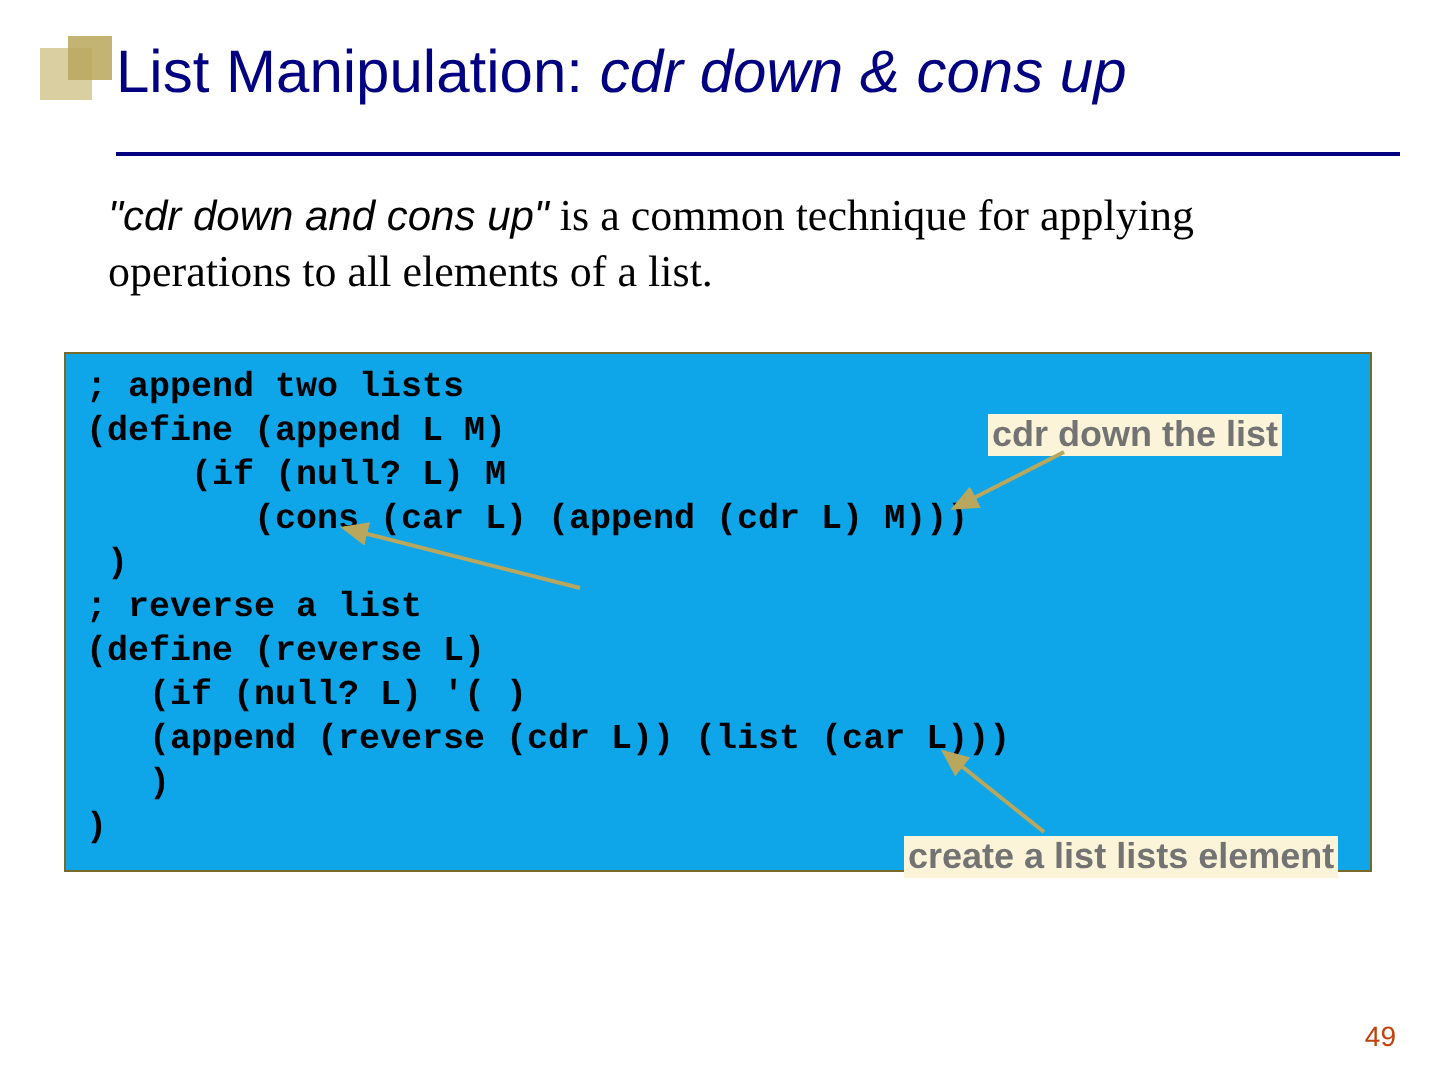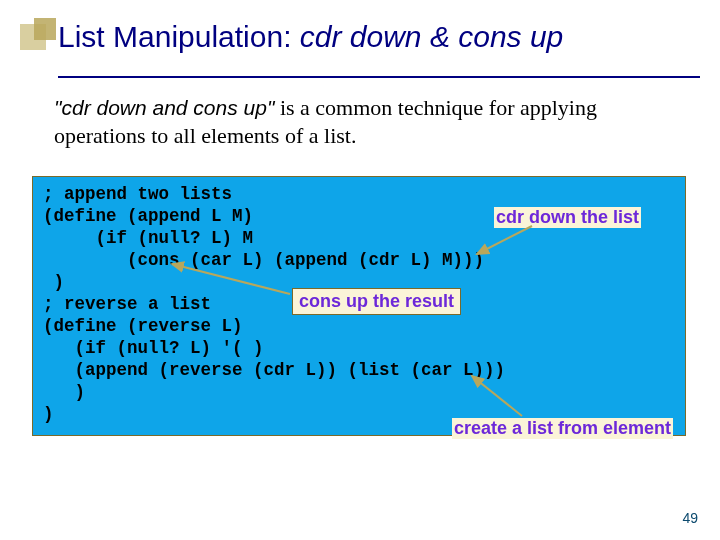--- a/index.html
+++ b/index.html
@@ -89,35 +89,35 @@
     font-size: 17.5px;
     line-height: 22px;
     color: #000;
     white-space: pre;
   }
   .annot {
     position: absolute;
     font-family: Arial, Helvetica, sans-serif;
     font-weight: bold;
     font-size: 18px;
-    color: #6d28d9;
+    color: #737373;
     background: #fbf4d8;
     padding: 0 2px;
   }
   .annot-box {
     border: 1px solid #7a6a2a;
     padding: 2px 6px;
   }
   .pagenum {
     position: absolute;
     bottom: 14px;
     right: 22px;
     font-family: Arial, Helvetica, sans-serif;
     font-size: 14px;
-    color: #0c4a6e;
+    color: #c2410c;
   }
   svg.arrows {
     position: absolute;
     top: 176px;
     left: 32px;
     width: 654px;
     height: 280px;
     pointer-events: none;
   }
 </style>
@@ -149,22 +149,21 @@
  )
 ; reverse a list
 (define (reverse L)
    (if (null? L) '( )
    (append (reverse (cdr L)) (list (car L)))
    )
 )</pre>
   </div>
 
   <div class="annot" style="top:207px; left:494px;">cdr down the list</div>
-  <div class="annot annot-box" style="top:288px; left:292px;">cons up the result</div>
-  <div class="annot" style="top:418px; left:452px;">create a list from element</div>
+  <div class="annot" style="top:418px; left:452px;">create a list lists element</div>
 
   <svg class="arrows">
     <defs>
       <marker id="arrowhead" markerWidth="8" markerHeight="8" refX="6" refY="3" orient="auto">
         <path d="M0,0 L7,3 L0,6 Z" fill="#b8a75c"></path>
       </marker>
     </defs>
 
     <line x1="500" y1="50" x2="445" y2="78" stroke="#b8a75c" stroke-width="2" marker-end="url(#arrowhead)"></line>
 

